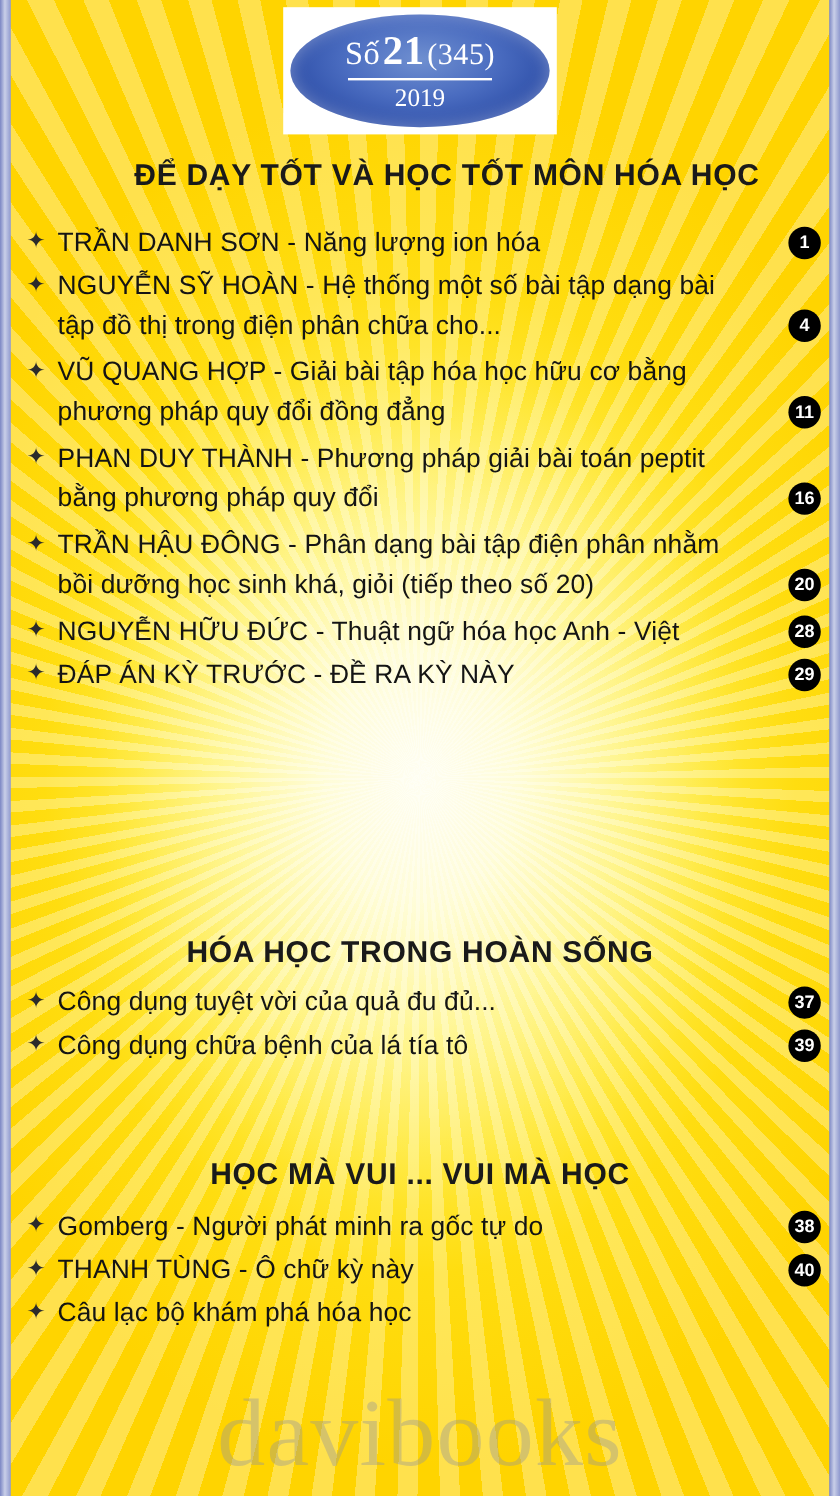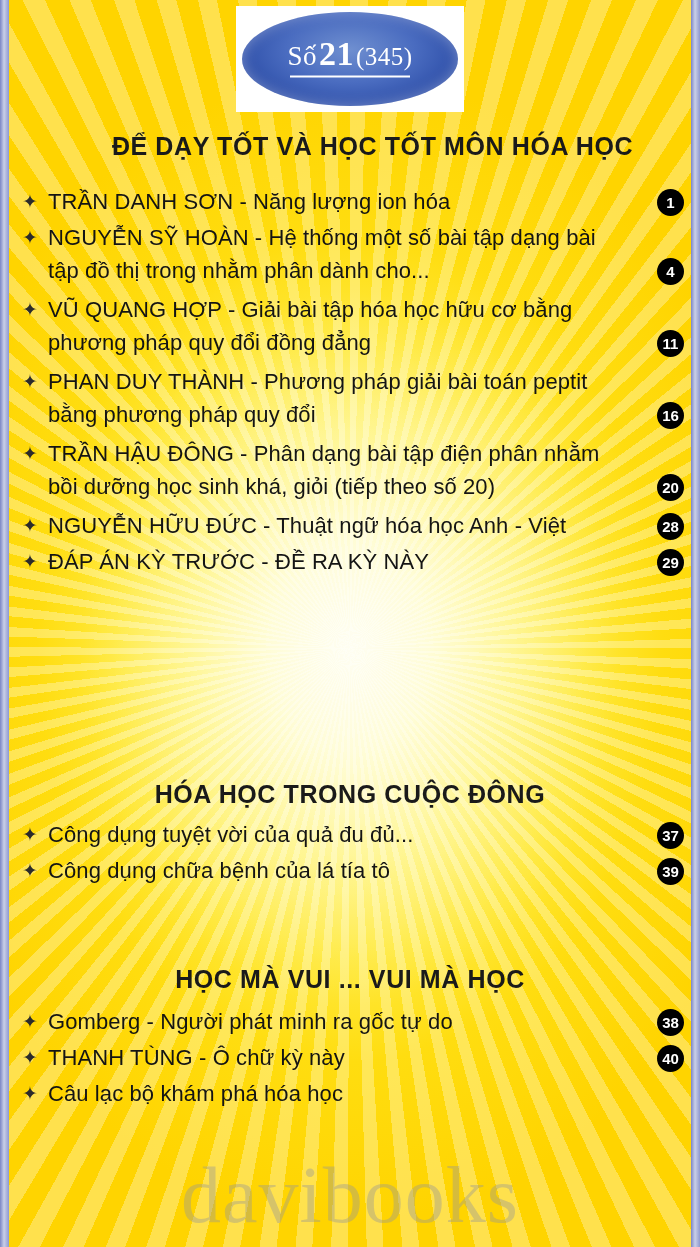--- a/index.html
+++ b/index.html
@@ -200,37 +200,38 @@
   <div class="border-right"></div>
 
   <div class="header">
     <div class="issue-box">
       <div class="issue-ellipse">
         <div class="issue-inner">
           <div class="issue-line1">
             <span>Số</span><span class="num">21</span><span class="paren">(345)</span>
           </div>
           <div class="issue-rule"></div>
+          <div class="issue-year">2019</div>
         </div>
       </div>
     </div>
   </div>
 
   <div class="section-title" style="position:absolute; left:0; right:0; top:132px;margin-left:45px;">ĐỂ DẠY TỐT VÀ HỌC TỐT MÔN HÓA HỌC</div>
 
   <div class="list" style="top:185px;">
     <div class="entry">
       <div class="bullet">✦</div>
       <div class="entry-text">TRẦN DANH SƠN - Năng lượng ion hóa</div>
       <div class="page-num row1">1</div>
     </div>
 
     <div class="entry" style="margin-bottom:6px;">
       <div class="bullet">✦</div>
-      <div class="entry-text">NGUYỄN SỸ HOÀN - Hệ thống một số bài tập dạng bài tập đồ thị trong nhằm phân dành cho...</div>
+      <div class="entry-text">NGUYỄN SỸ HOÀN - Hệ thống một số bài tập dạng bài tập đồ thị trong điện phân chữa cho...</div>
       <div class="page-num row2">4</div>
     </div>
 
     <div class="entry" style="margin-bottom:6px;">
       <div class="bullet">✦</div>
       <div class="entry-text">VŨ QUANG HỢP - Giải bài tập hóa học hữu cơ bằng phương pháp quy đổi đồng đẳng</div>
       <div class="page-num row2">11</div>
     </div>
 
     <div class="entry" style="margin-bottom:6px;">
@@ -251,21 +252,21 @@
       <div class="page-num row1">28</div>
     </div>
 
     <div class="entry">
       <div class="bullet">✦</div>
       <div class="entry-text">ĐÁP ÁN KỲ TRƯỚC - ĐỀ RA KỲ NÀY</div>
       <div class="page-num row1">29</div>
     </div>
   </div>
 
-  <div class="section-title" style="position:absolute; left:0; right:0; top:780px;">HÓA HỌC TRONG CUỘC ĐÔNG</div>
+  <div class="section-title" style="position:absolute; left:0; right:0; top:780px;">HÓA HỌC TRONG HOÀN SỐNG</div>
 
   <div class="list" style="top:818px;">
     <div class="entry">
       <div class="bullet">✦</div>
       <div class="entry-text">Công dụng tuyệt vời của quả đu đủ...</div>
       <div class="page-num row1">37</div>
     </div>
     <div class="entry">
       <div class="bullet">✦</div>
       <div class="entry-text">Công dụng chữa bệnh của lá tía tô</div>

